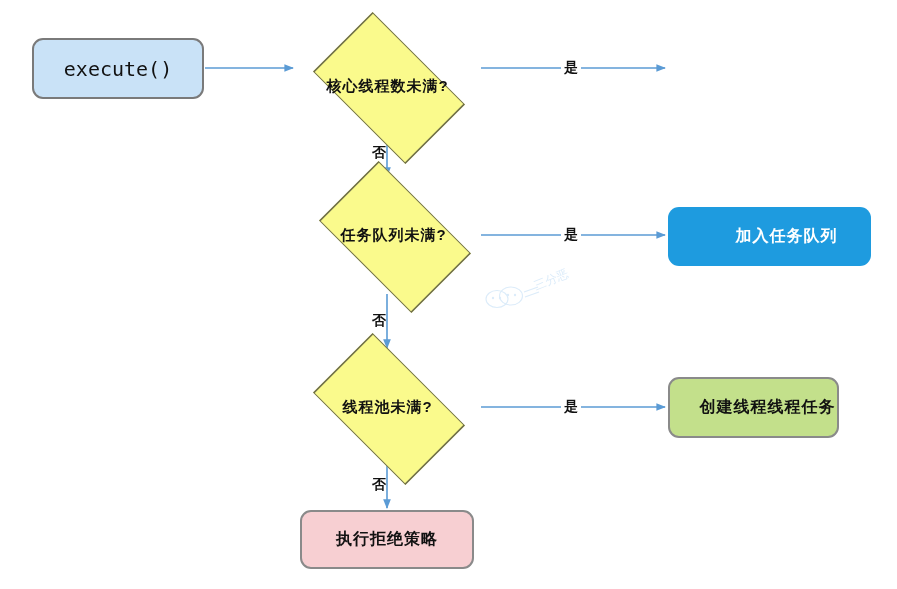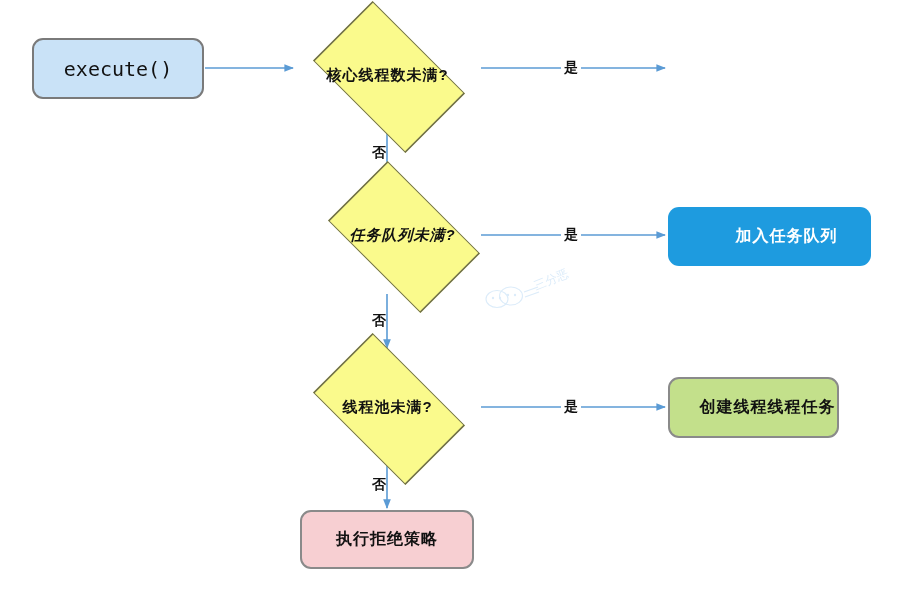--- a/index.html
+++ b/index.html
@@ -161,26 +161,26 @@
       <line x1="46" y1="26" x2="60" y2="21"></line>
       <line x1="47" y1="31" x2="61" y2="26"></line>
     </g>
     <text x="58" y="24" transform="rotate(-22 58 24)" font-family="'Liberation Sans', sans-serif" font-size="12" fill="#BFDCF5">三分恶</text>
   </svg>
 
   <div class="node rrect start" style="left:32px; top:38px; width:172px; height:61px;">
     <span>execute()</span>
   </div>
 
-  <div class="node diamond" style="left:293px; top:17px; width:189px; height:117px;">
+  <div class="node diamond" style="left:293px; top:28px; width:189px; height:117px;">
     <div class="dshape"></div>
     <span class="dlabel">核心线程数未满?</span>
   </div>
 
-  <div class="node diamond" style="left:308px; top:177px; width:189px; height:117px;font-style:italic;">
+  <div class="node diamond" style="left:299px; top:177px; width:189px; height:117px;">
     <div class="dshape"></div>
     <span class="dlabel">任务队列未满?</span>
   </div>
 
   <div class="node diamond" style="left:293px; top:349px; width:189px; height:117px;">
     <div class="dshape"></div>
     <span class="dlabel">线程池未满?</span>
   </div>
 
 

